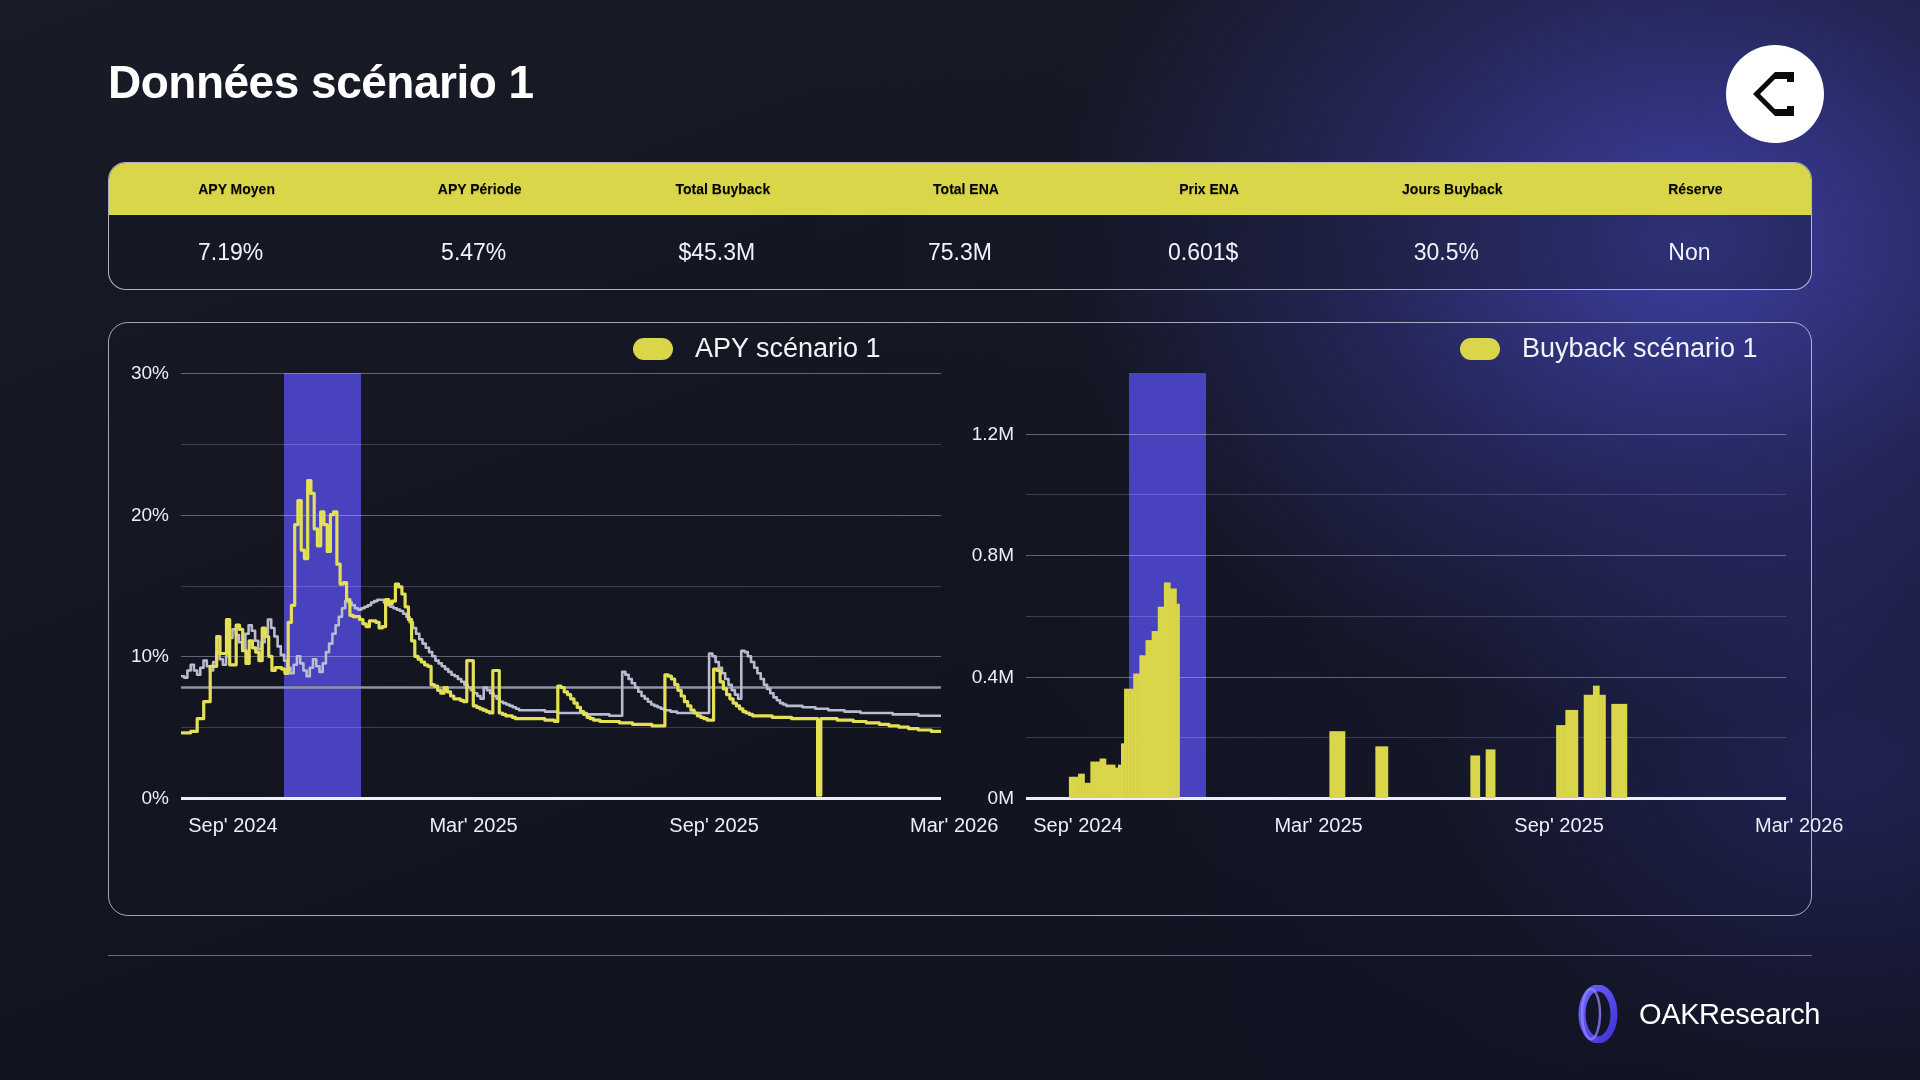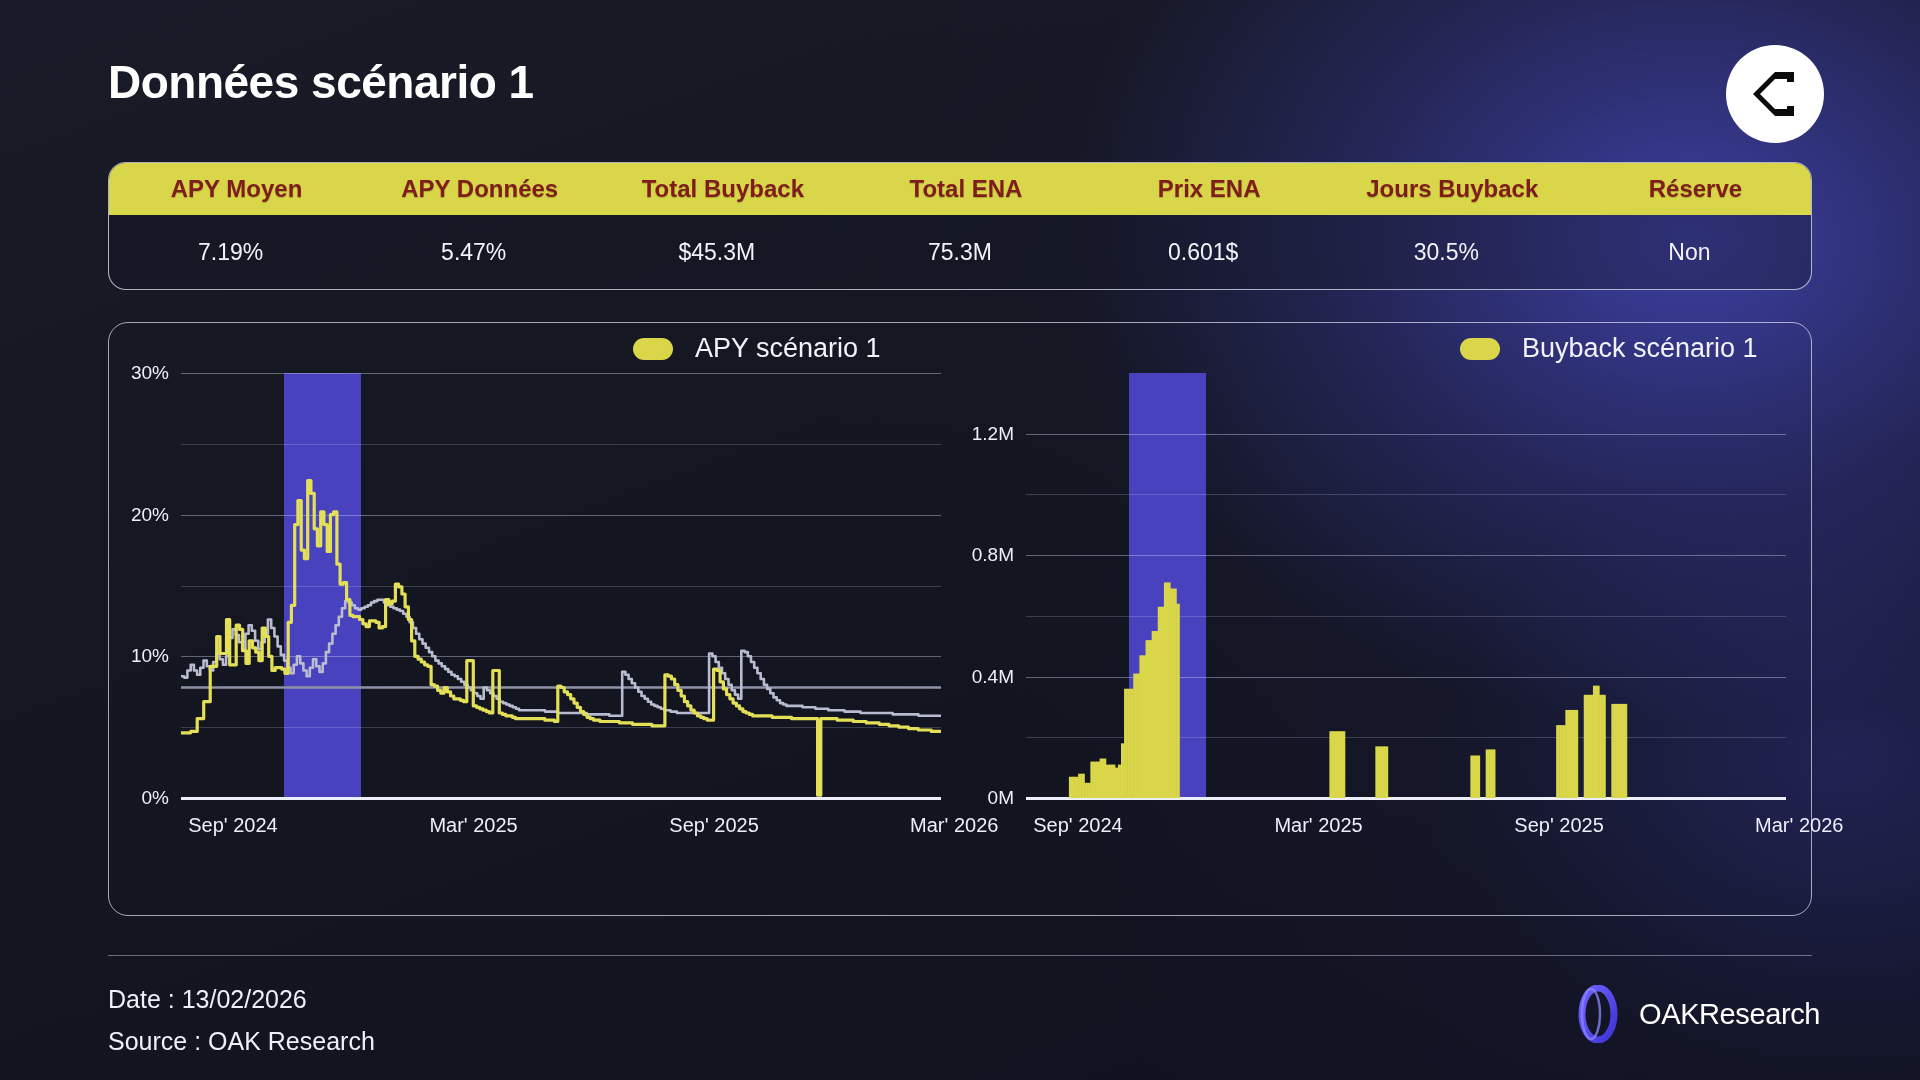--- a/index.html
+++ b/index.html
@@ -45,21 +45,21 @@
     background: #d9d64a;
     align-items: center;
   }
   #summary-body {
     display: flex; height: 74px; align-items: center;
   }
   .cell {
     flex: 1 1 0; text-align: center; white-space: nowrap;
   }
   #summary-head .cell {
-    color: #7f1d1d; font-weight: 700; font-size: 24px;
+    color: #000000; font-weight: 700; font-size: 14px;
     text-shadow: 0 1px 1px rgba(90,88,10,0.35);
     margin-left: 12px;
   }
   #summary-body .cell {
     color: #f2f3f8; font-weight: 400; font-size: 23px;
   }
   
   #charts-panel {
     position: absolute; left: 108px; top: 322px;
     width: 1704px; height: 594px;
@@ -122,21 +122,21 @@
     <svg width="52" height="52" viewBox="0 0 52 52">
       <path d="M26 4 L4 26 L26 48 L26 41 L11 26 L26 11 Z" fill="#0b0b0b"></path>
       <path d="M26 4 L45 4 L45 14 L38 14 L38 11 L26 11 Z" fill="#0b0b0b"></path>
       <path d="M26 48 L45 48 L45 38 L38 38 L38 41 L26 41 Z" fill="#0b0b0b"></path>
     </svg>
   </div>
 
   <div id="summary">
     <div id="summary-head">
         <div class="cell">APY Moyen</div>
-        <div class="cell">APY Données</div>
+        <div class="cell">APY Période</div>
         <div class="cell">Total Buyback</div>
         <div class="cell">Total ENA</div>
         <div class="cell">Prix ENA</div>
         <div class="cell">Jours Buyback</div>
         <div class="cell">Réserve</div>
       </div>
     <div id="summary-body">
         <div class="cell">7.19%</div>
         <div class="cell">5.47%</div>
         <div class="cell">$45.3M</div>
@@ -269,24 +269,20 @@
         <div class="ytick" style="top: 232.143px; left: -20px; width: 74px;">0.8M</div>
         <div class="ytick" style="top: 110.714px; left: -20px; width: 74px;">1.2M</div>
         <div class="xtick" style="left: 118px; top: 491px;">Sep' 2024</div>
         <div class="xtick" style="left: 358.54px; top: 491px;">Mar' 2025</div>
         <div class="xtick" style="left: 599.08px; top: 491px;">Sep' 2025</div>
         <div class="xtick" style="left: 839.24px; top: 491px;">Mar' 2026</div>
       </div>
   </div>
 
   <div id="footer-rule"></div>
-  <div id="footer-text">
-    <div>Date : 13/02/2026</div>
-    <div>Source : OAK Research</div>
-  </div>
   <div id="oak-logo">
     <svg width="46" height="58" viewBox="0 0 46 58">
       <defs>
         <linearGradient id="ringgrad" x1="0" y1="0" x2="1" y2="1">
           <stop offset="0%" stop-color="#6f63ff"></stop>
           <stop offset="100%" stop-color="#3e33d6"></stop>
         </linearGradient>
       </defs>
       <ellipse cx="23" cy="29" rx="16" ry="26" fill="none" stroke="url(#ringgrad)" stroke-width="7"></ellipse>
       <ellipse cx="16" cy="29" rx="9" ry="25" fill="none" stroke="#8f86ff" stroke-width="2.5" opacity="0.75"></ellipse>

